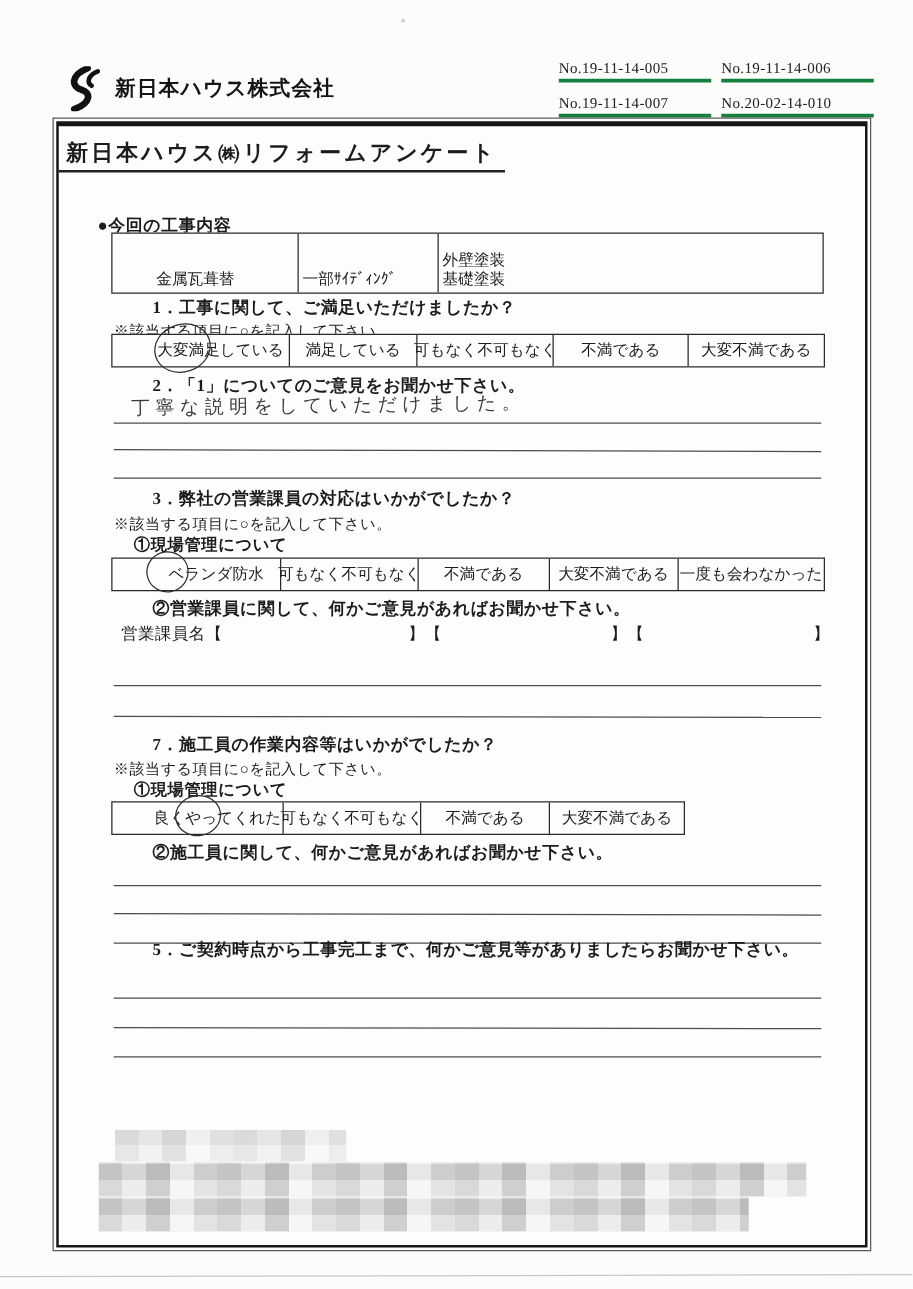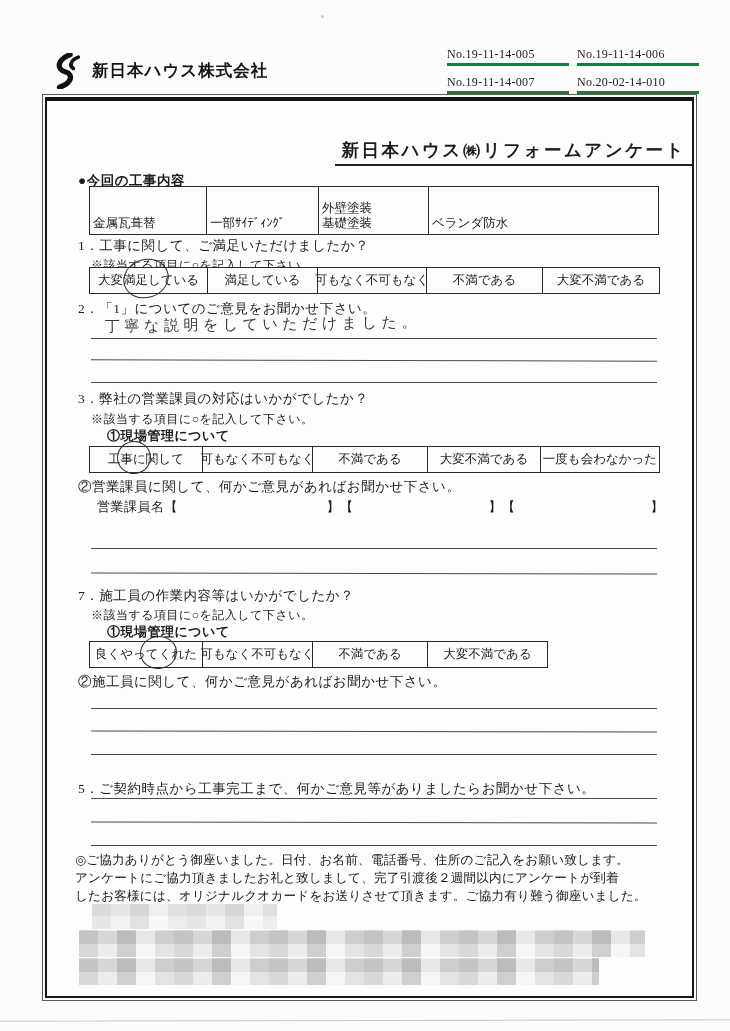--- a/index.html
+++ b/index.html
@@ -24,34 +24,34 @@
 
   
   .main-box{
     left:45px;top:97px;width:645px;height:895px;
     background:#fdfdfc;
     border:2px solid #161616;border-top-width:4px;
     outline:1px solid #5a5a5a;outline-offset:2px;
   }
   .main-box .abs{position:absolute;}
 
-  .title-wrap{left:0;top:9px;width:100%;text-align:right;margin-top:28px;}
+  .title-wrap{left:0;top:9px;width:100%;text-align:left;}
   .title{display:inline-block;font-size:17.5px;font-weight:bold;letter-spacing:2.5px;
     border-bottom:2px solid #222;padding:0 6px 2px;}
 
   .bline{font-size:13.5px;font-weight:bold;letter-spacing:.5px;}
-  .qhead{font-size:13.5px;font-weight:normal;letter-spacing:.5px;}
+  .qhead{font-size:13.5px;font-weight:bold;letter-spacing:.5px;margin-left:44px;}
   .note{font-size:12px;letter-spacing:.5px;text-align:center;}
   .subhead{font-size:13px;font-weight:bold;letter-spacing:.5px;margin-left:16px;}
 
   
   .tbl{display:flex;border:1.6px solid #2a2a2a;background:#fdfdfc;}
   .tbl .cell{border-left:1.4px solid #2a2a2a;display:flex;align-items:flex-end;
     font-size:12.5px;letter-spacing:0;padding:2px 3px;box-sizing:border-box;}
-  .tbl .cell:first-child{border-left:none;}
+  .tbl .cell:first-child{border-left:none;margin-left:32px;}
   .tbl.opts .cell{align-items:center;justify-content:center;white-space:nowrap;
     font-size:12.5px;padding:2px 1px;}
   .work-cell span{white-space:pre-line;line-height:1.25;text-align:right;}
 
   
   .rule{border-bottom:1.4px solid #4c4c4c;height:0;}
 
   
   .hand{font-family:"DejaVu Sans",sans-serif;font-size:15px;color:#3b3b3b;
     letter-spacing:4.5px;transform:rotate(-0.8deg);white-space:nowrap;}
@@ -108,23 +108,20 @@
     <div class="cell work-cell" style="width:116px;">
         <span>金属瓦葺替</span>
       </div>
     <div class="cell work-cell" style="width:112px;">
         <span>一部ｻｲﾃﾞｨﾝｸﾞ</span>
       </div>
     <div class="cell work-cell" style="width:110px;">
         <span>外壁塗装
 基礎塗装</span>
       </div>
-    <div class="cell work-cell" style="width:114px;">
-        <span>ベランダ防水</span>
-      </div>
   </div>
 
   <div class="abs qhead" style="left:31px;top:136px;">1．工事に関して、ご満足いただけましたか？</div>
   <div class="abs note" style="left:44px;top:156px;">※該当する項目に○を記入して下さい。</div>
   <div class="abs tbl opts" style="left:42px;top:166px;width:569px;height:25px;">
     <div class="cell" style="width:117px;">
         <span>大変満足している</span>
       </div>
     <div class="cell" style="width:110px;">
         <span>満足している</span>
@@ -145,21 +142,21 @@
   <div class="abs hand" style="left:58px;top:214px;">丁寧な説明をしていただけました。</div>
   <div class="abs rule" style="left:44px;top:237px;width:566px;"></div>
   <div class="abs rule" style="left:44px;top:259px;width:566px;transform:rotate(.15deg);"></div>
   <div class="abs rule" style="left:44px;top:281px;width:566px;"></div>
 
   <div class="abs qhead" style="left:31px;top:289px;">3．弊社の営業課員の対応はいかがでしたか？</div>
   <div class="abs note" style="left:44px;top:310px;">※該当する項目に○を記入して下さい。</div>
   <div class="abs subhead" style="left:44px;top:326px;">①現場管理について</div>
   <div class="abs tbl opts" style="left:42px;top:345px;width:569px;height:25px;">
     <div class="cell" style="width:112px;">
-        <span>工事に関して</span>
+        <span>ベランダ防水</span>
       </div>
     <div class="cell" style="width:110px;">
         <span>可もなく不可もなく</span>
       </div>
     <div class="cell" style="width:115px;">
         <span>不満である</span>
       </div>
     <div class="cell" style="width:113px;">
         <span>大変不満である</span>
       </div>
@@ -189,28 +186,25 @@
     <div class="cell" style="width:120px;">
         <span>大変不満である</span>
       </div>
   </div>
   <div class="abs circle-mark" style="left:93px;top:535px;width:35px;height:31px;transform:rotate(-8deg);"></div>
   <div class="abs qhead" style="left:31px;top:572px;">②施工員に関して、何かご意見があればお聞かせ下さい。</div>
   <div class="abs rule" style="left:44px;top:607px;width:566px;"></div>
   <div class="abs rule" style="left:44px;top:630px;width:566px;transform:rotate(.12deg);"></div>
   <div class="abs rule" style="left:44px;top:653px;width:566px;"></div>
 
-  <div class="abs qhead" style="left:31px;top:679px;text-align:right;">5．ご契約時点から工事完工まで、何かご意見等がありましたらお聞かせ下さい。</div>
+  <div class="abs qhead" style="left:31px;top:650px;text-align:right;">5．ご契約時点から工事完工まで、何かご意見等がありましたらお聞かせ下さい。</div>
   <div class="abs rule" style="left:44px;top:697px;width:566px;"></div>
   <div class="abs rule" style="left:44px;top:721px;width:566px;transform:rotate(.1deg);"></div>
   <div class="abs rule" style="left:44px;top:744px;width:566px;"></div>
 
-  <div class="abs footer-text" style="left:28px;top:751px;width:598px;">◎ご協力ありがとう御座いました。日付、お名前、電話番号、住所のご記入をお願い致します。
-アンケートにご協力頂きましたお礼と致しまして、完了引渡後２週間以内にアンケートが到着
-したお客様には、オリジナルクオカードをお送りさせて頂きます。ご協力有り難う御座いました。</div>
 
   <div class="abs mosaic light" style="left:45px;top:803px;width:185px;height:25px;"></div>
   <div class="abs mosaic" style="left:32px;top:829px;width:566px;height:27px;"></div>
   <div class="abs mosaic" style="left:32px;top:857px;width:520px;height:27px;"></div>
 
 </div>
 
 <div class="abs scan-line"></div>
 
 </body></html>

